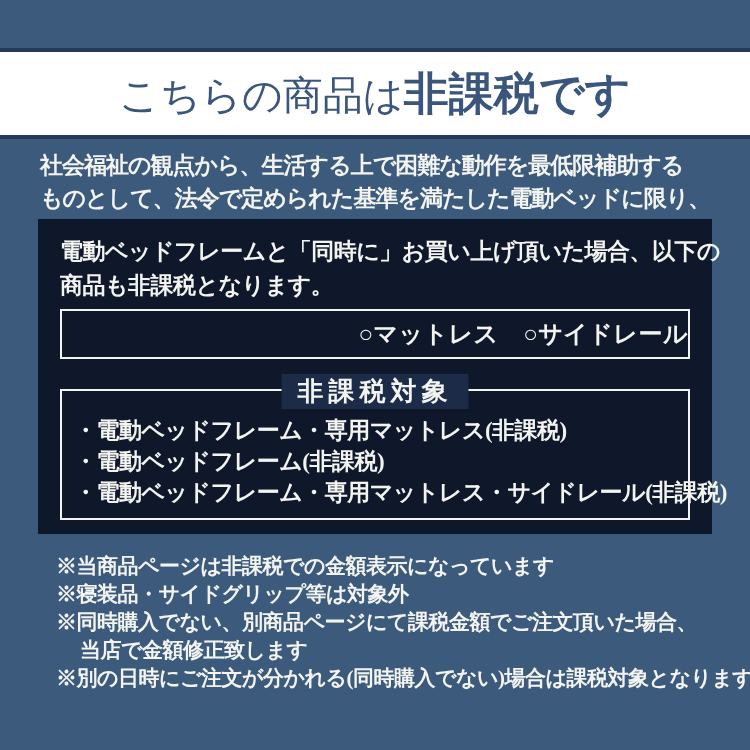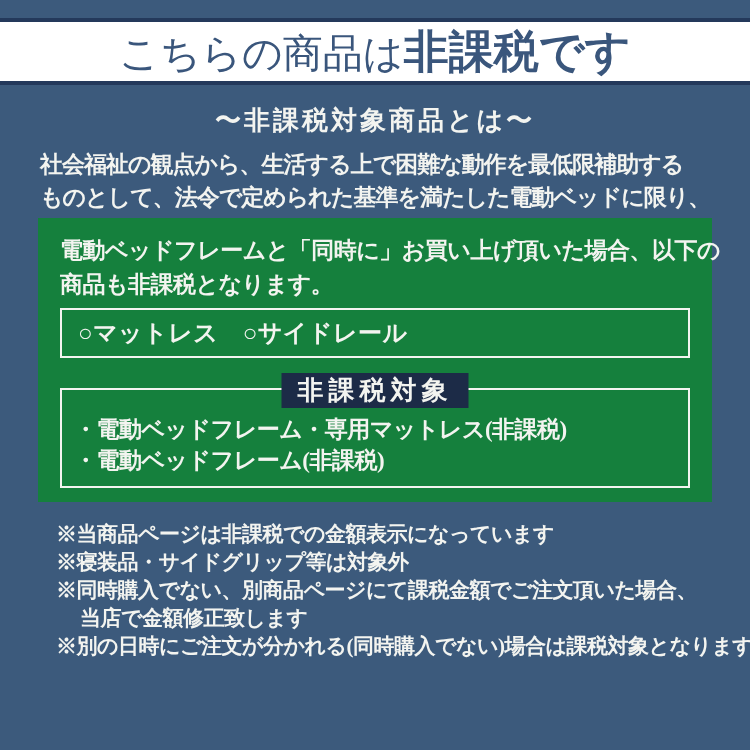--- a/index.html
+++ b/index.html
@@ -8,22 +8,22 @@
     position: relative;
     width: 750px;
     height: 750px;
     background: #3C5A7C;
     font-family: "Liberation Serif", "DejaVu Serif", serif;
     overflow: hidden;
     margin: 0 auto;
   }
   
   .title-band {
-    margin-top: 18px;
-    height: 67px;
+    margin-top: 48px;
+    height: 91px;
     background: #FFFFFF;
     border-top: 4px solid #24395B;
     border-bottom: 4px solid #24395B;
     display: flex;
     align-items: center;
     justify-content: center;
   }
   .title-line {
     color: #3A567C;
     white-space: nowrap;
@@ -46,36 +46,36 @@
     padding: 0 40px;
     color: #F3F4F0;
     font-size: 23px;
     font-weight: bold;
     letter-spacing: -1px;
   }
   .intro-line { line-height: 33px; white-space: nowrap; }
   
   .dark-box {
     margin: 4px 38px 0 38px;
-    background: #15803d;
+    background: #0f172a;
     padding: 16px 22px 14px 22px;
     color: #F3F4F0;
   }
   .lead-line {
     font-size: 23px;
     font-weight: bold;
     line-height: 34px;
     letter-spacing: -0.5px;
     white-space: nowrap;
   }
   .options-box {
     margin-top: 6px;
     border: 2px solid #F3F4F0;
     padding: 7px 0 7px 16px;
-    text-align: left;
+    text-align: right;
     font-size: 24px;
     font-weight: bold;
     letter-spacing: 0.5px;
   }
   .taxfree-box {
     position: relative;
     margin-top: 30px;
     border: 2px solid #F3F4F0;
     padding: 24px 12px 10px 12px;
   }
@@ -114,39 +114,39 @@
 <body>
 
 <div class="page">
 
   <div class="title-band">
     <div class="title-line">
       <span class="title-prefix">こちらの商品は</span><span class="title-highlight">非課税です</span>
     </div>
   </div>
 
-  <div class="subtitle">〜非課税対象商品とは〜</div>
 
   <div class="intro">
     <div class="intro-line">社会福祉の観点から、生活する上で困難な動作を最低限補助する</div>
     <div class="intro-line">ものとして、法令で定められた基準を満たした電動ベッドに限り、</div>
   </div>
 
   <div class="dark-box">
     <div class="lead-line">電動ベッドフレームと「同時に」お買い上げ頂いた場合、以下の</div>
     <div class="lead-line">商品も非課税となります。</div>
 
     <div class="options-box">
       <span>○マットレス　○サイドレール</span>
     </div>
 
     <div class="taxfree-box">
       <div class="taxfree-legend">非課税対象</div>
       <div class="taxfree-item">・電動ベッドフレーム・専用マットレス(非課税)</div>
       <div class="taxfree-item">・電動ベッドフレーム(非課税)</div>
+      <div class="taxfree-item">・電動ベッドフレーム・専用マットレス・サイドレール(非課税)</div>
     </div>
   </div>
 
   <div class="notes">
     <div class="note-line">※当商品ページは非課税での金額表示になっています</div>
     <div class="note-line">※寝装品・サイドグリップ等は対象外</div>
     <div class="note-line">※同時購入でない、別商品ページにて課税金額でご注文頂いた場合、</div>
     <div class="note-line indent">当店で金額修正致します</div>
     <div class="note-line">※別の日時にご注文が分かれる(同時購入でない)場合は課税対象となります</div>
   </div>

